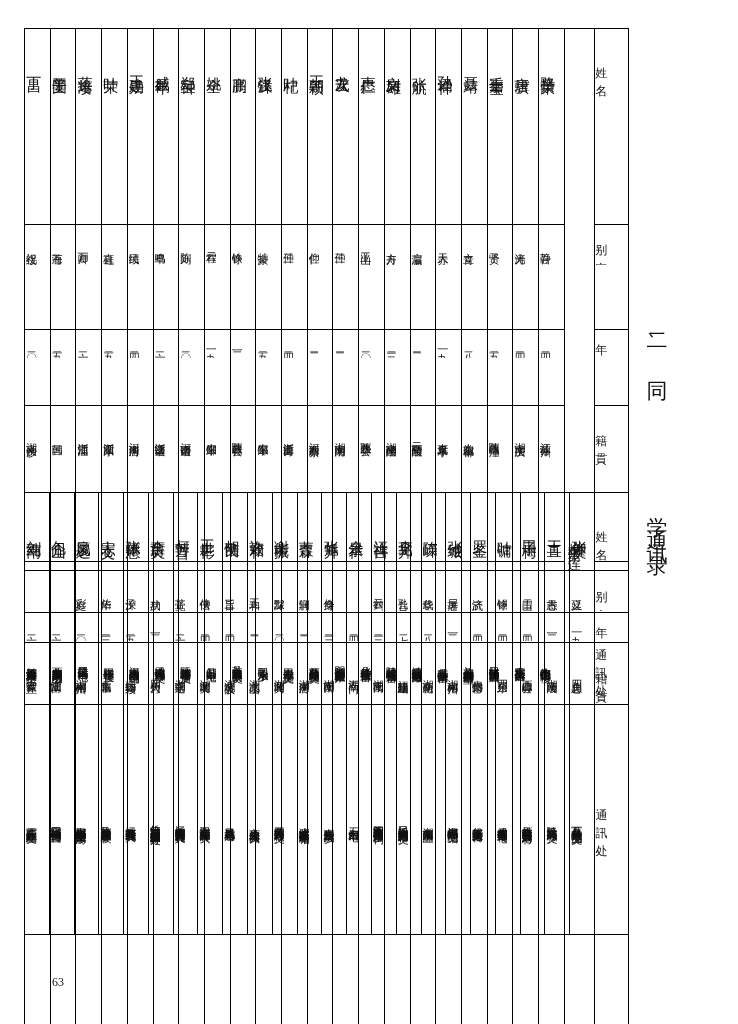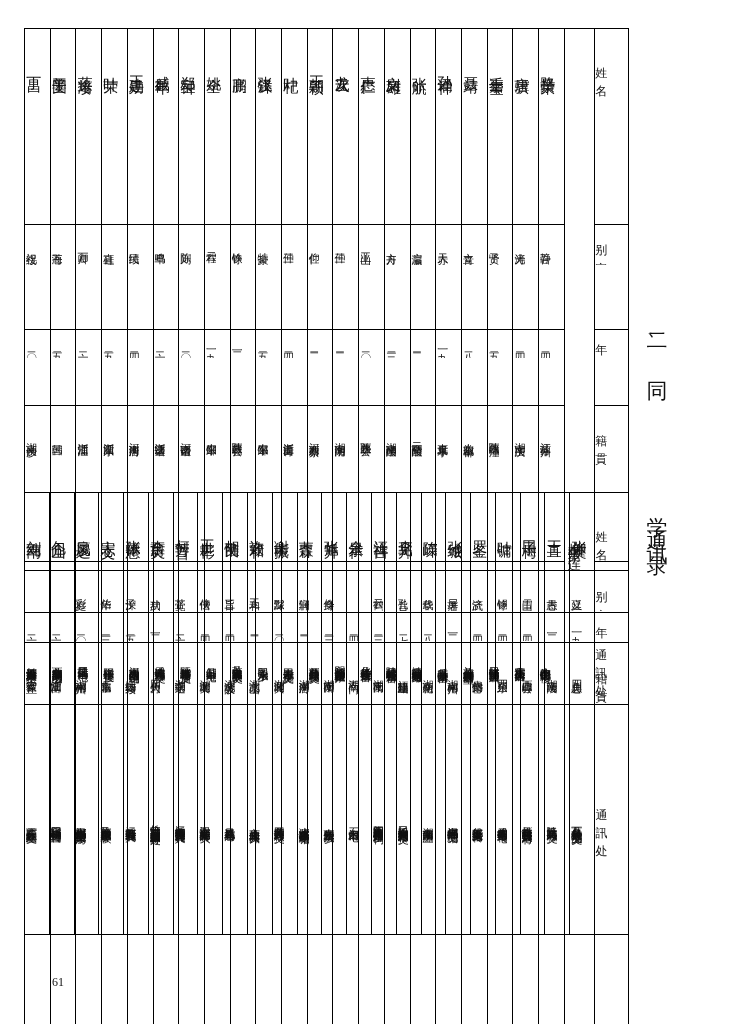--- a/index.html
+++ b/index.html
@@ -881,14 +881,14 @@
           <td>
             <div class="vcell  c-addr" style="height:227px;padding-top:4px;box-sizing:border-box;">万县百关外杨柳嘴鸿义生交</div>
           </td>
           <td>
             <div class="vcell vcenter rowlabel" style="height:227px">通　訊　处</div>
           </td>
         </tr>
       </tbody>
   </table>
 
-  <div class="pageno">61</div>
+  <div class="pageno">63</div>
 </div>
 
 </body></html>

